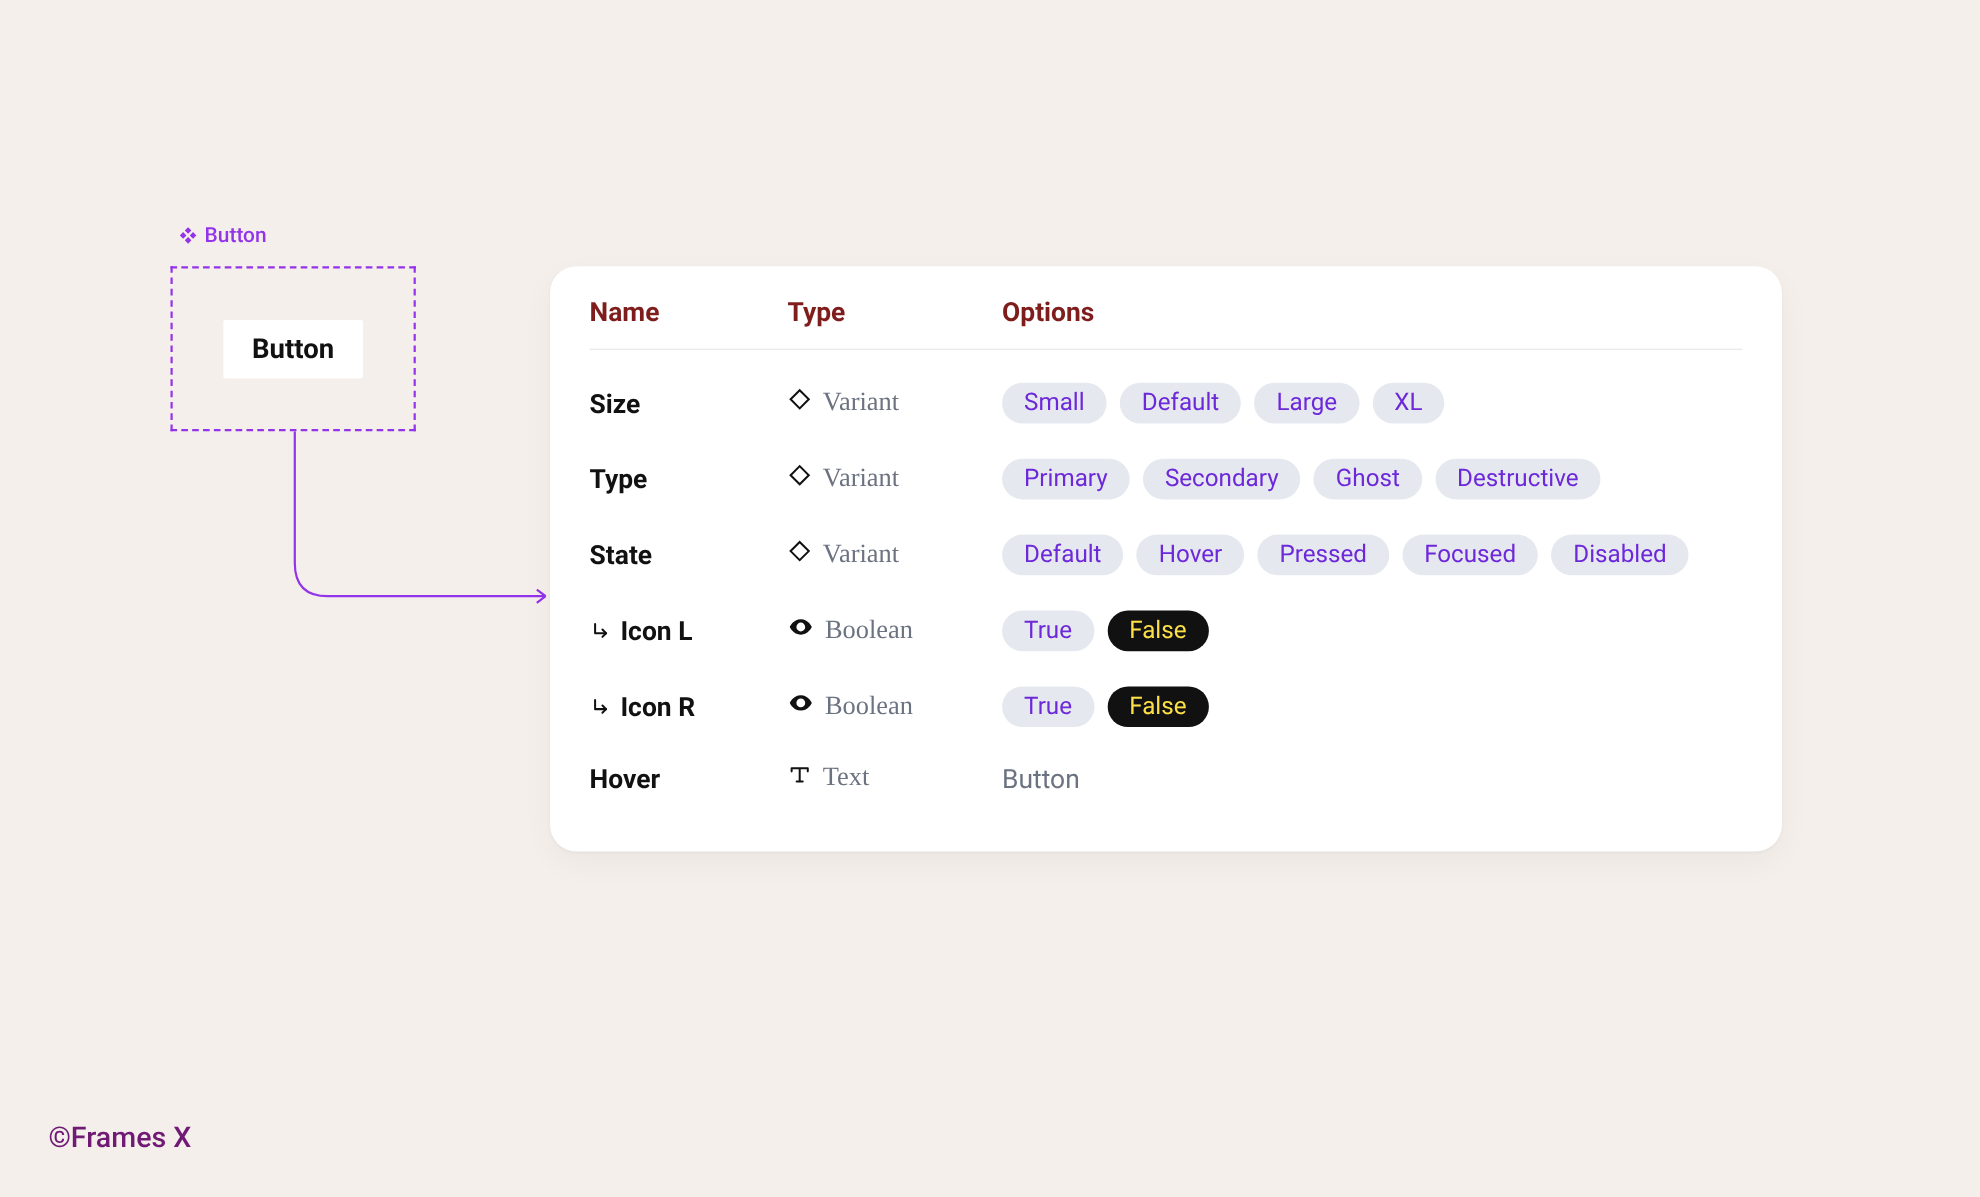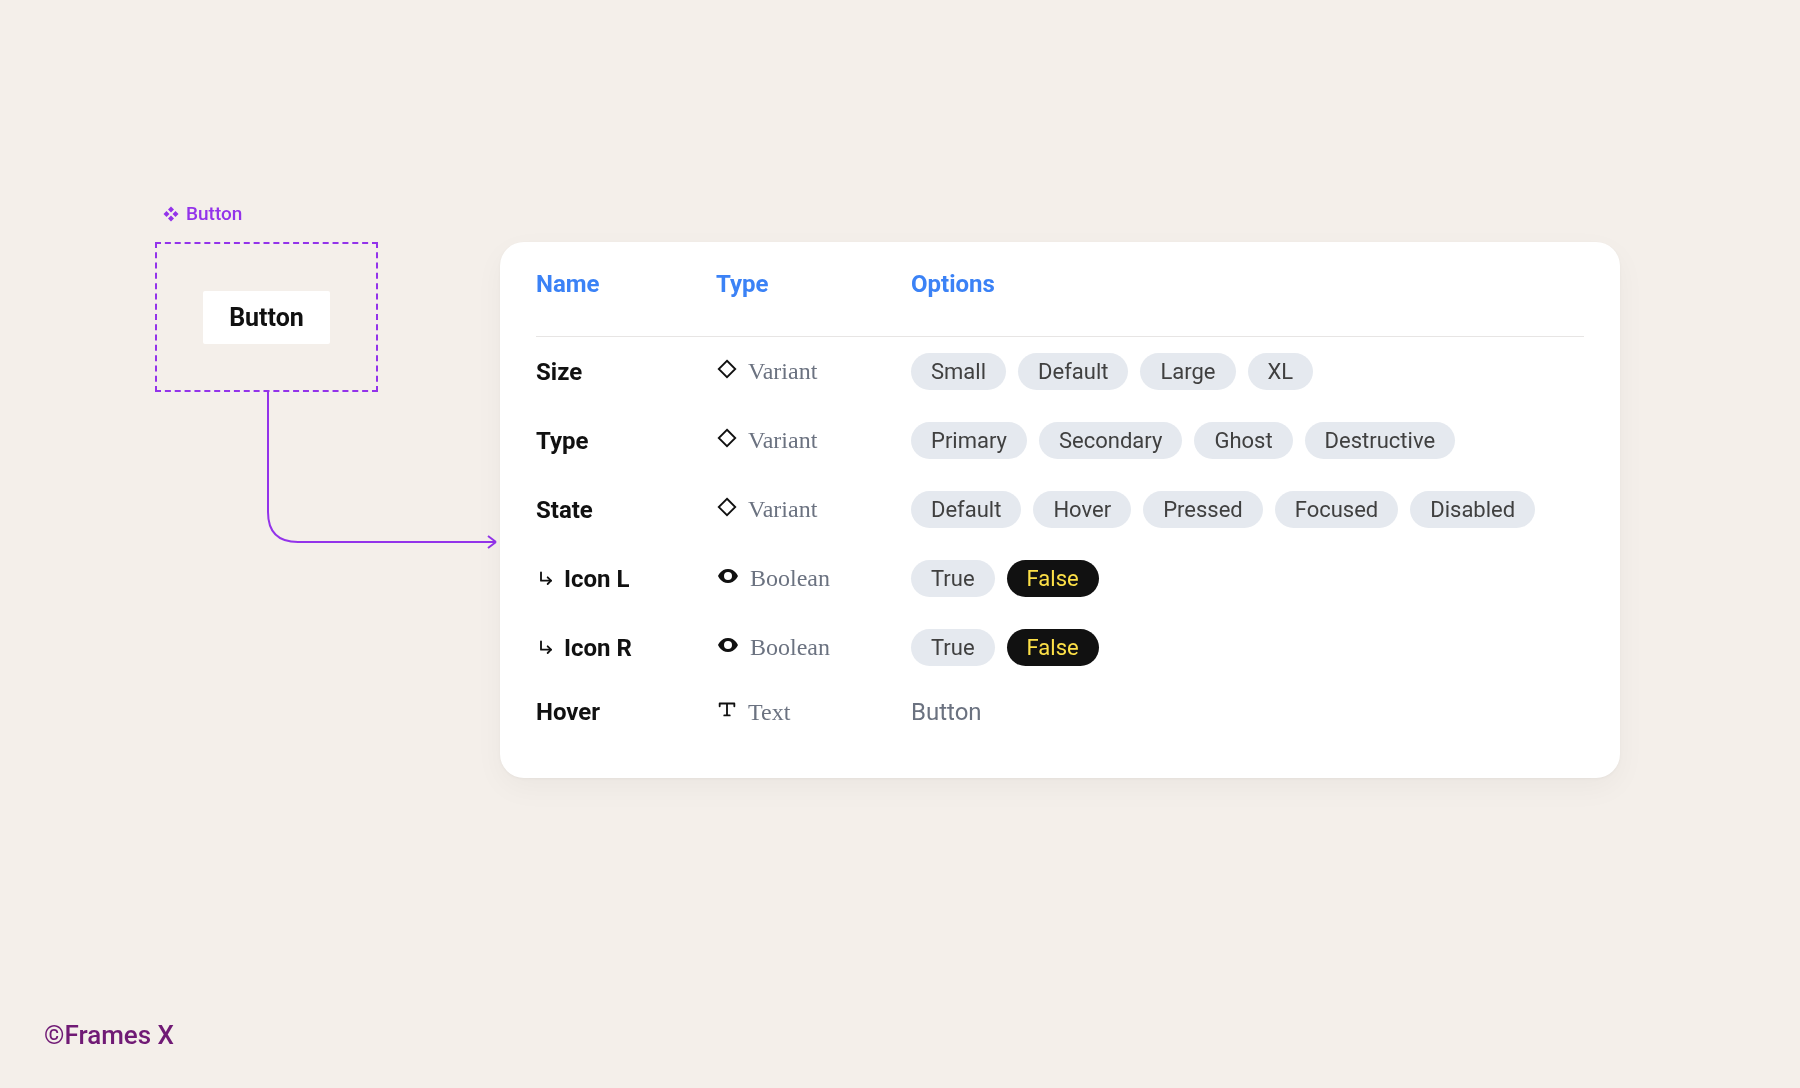--- a/index.html
+++ b/index.html
@@ -64,23 +64,24 @@
   background: #fff;
   border-radius: 24px;
   box-shadow: 0 1px 3px rgba(0,0,0,0.04), 0 10px 30px rgba(0,0,0,0.04);
   padding: 28px 36px 36px 36px;
 }
 .panel-header {
   display: grid;
   grid-template-columns: 180px 195px 1fr;
   font-size: 24px;
   font-weight: 700;
-  color: #3b82f6;
-  padding-bottom: 38px;
+  color: #7f1d1d;
+  padding-bottom: 19px;
   border-bottom: 1px solid #e7e5e4;
+  margin-bottom: 14px;
 }
 .panel-row {
   display: grid;
   grid-template-columns: 180px 195px 1fr;
   align-items: center;
   padding: 16px 0;
 }
 .prop-name {
   font-size: 24px;
   font-weight: 700;
@@ -101,21 +102,21 @@
   gap: 10px;
   font-size: 24px;
   color: #6b7280;
   font-family: Liberation Serif, serif;
 }
 .prop-type svg { flex-shrink: 0; }
 
 .options { display: flex; flex-wrap: wrap; gap: 12px; align-items: center; }
 .pill {
   background: #e5e9ef;
-  color: #404040;
+  color: #6d28d9;
   font-size: 22px;
   padding: 6px 20px;
   border-radius: 999px;
   white-space: nowrap;
 }
 .pill.active {
   background: #111;
   color: #fde047;
 }
 .text-value {

